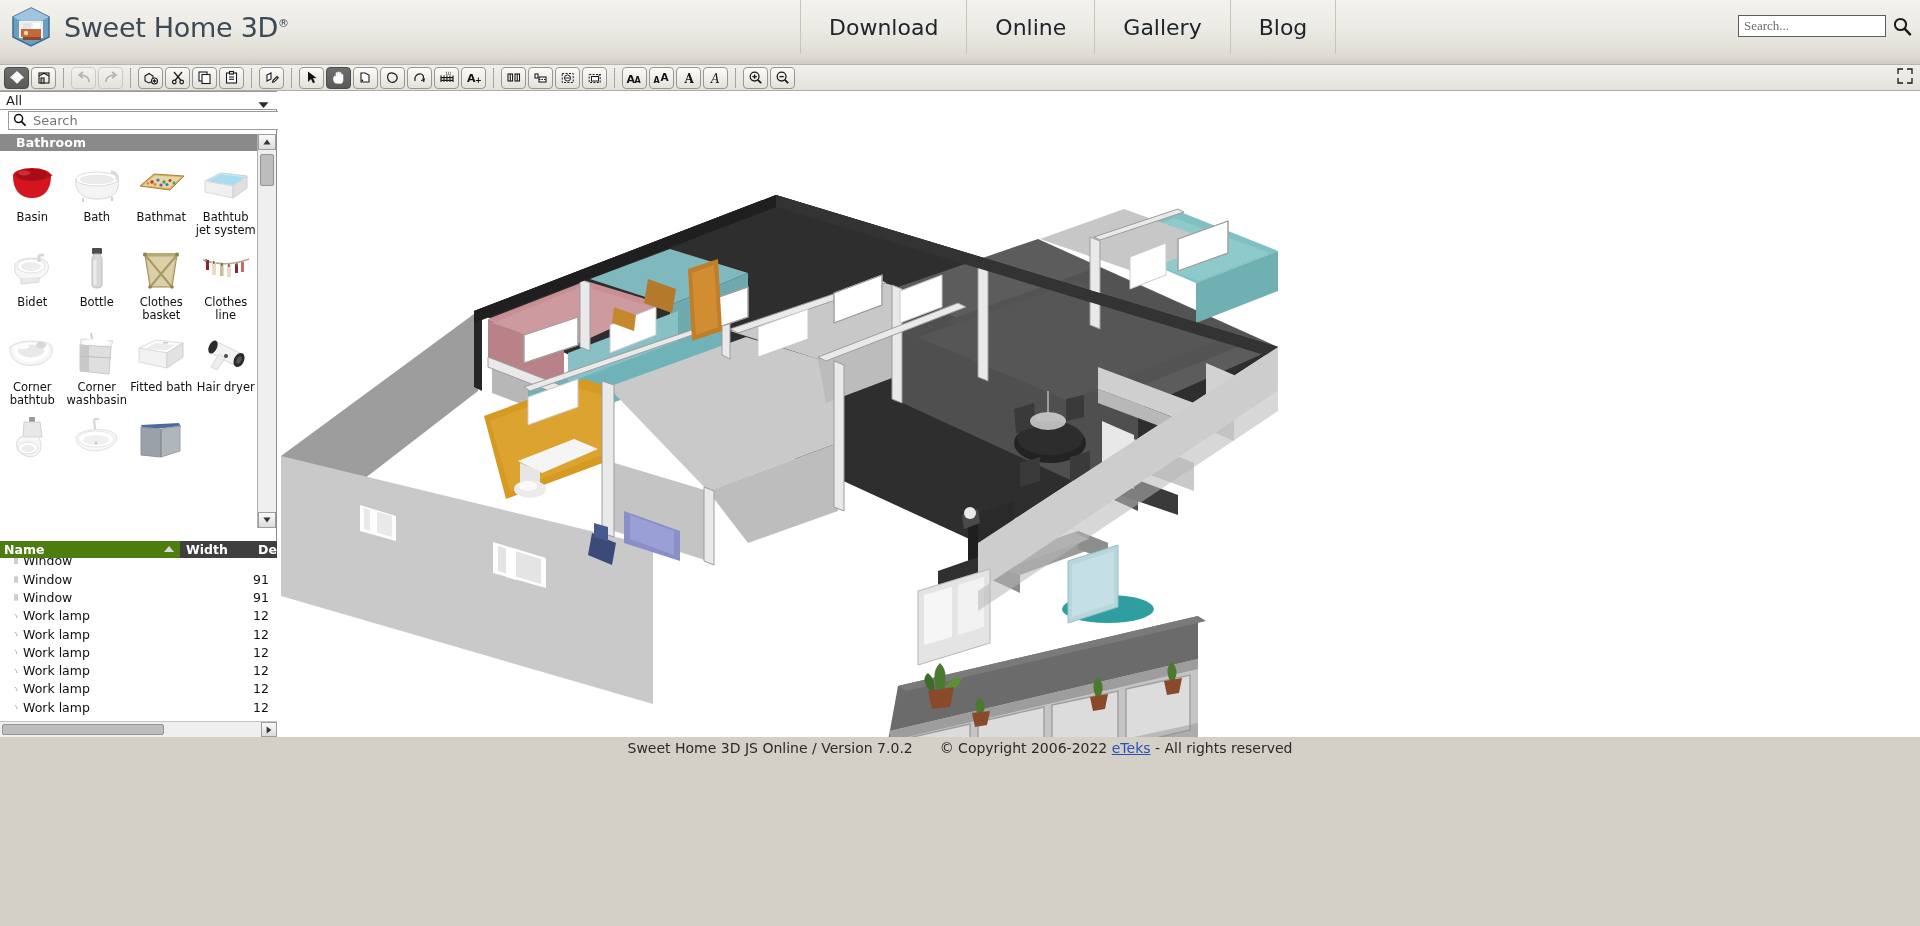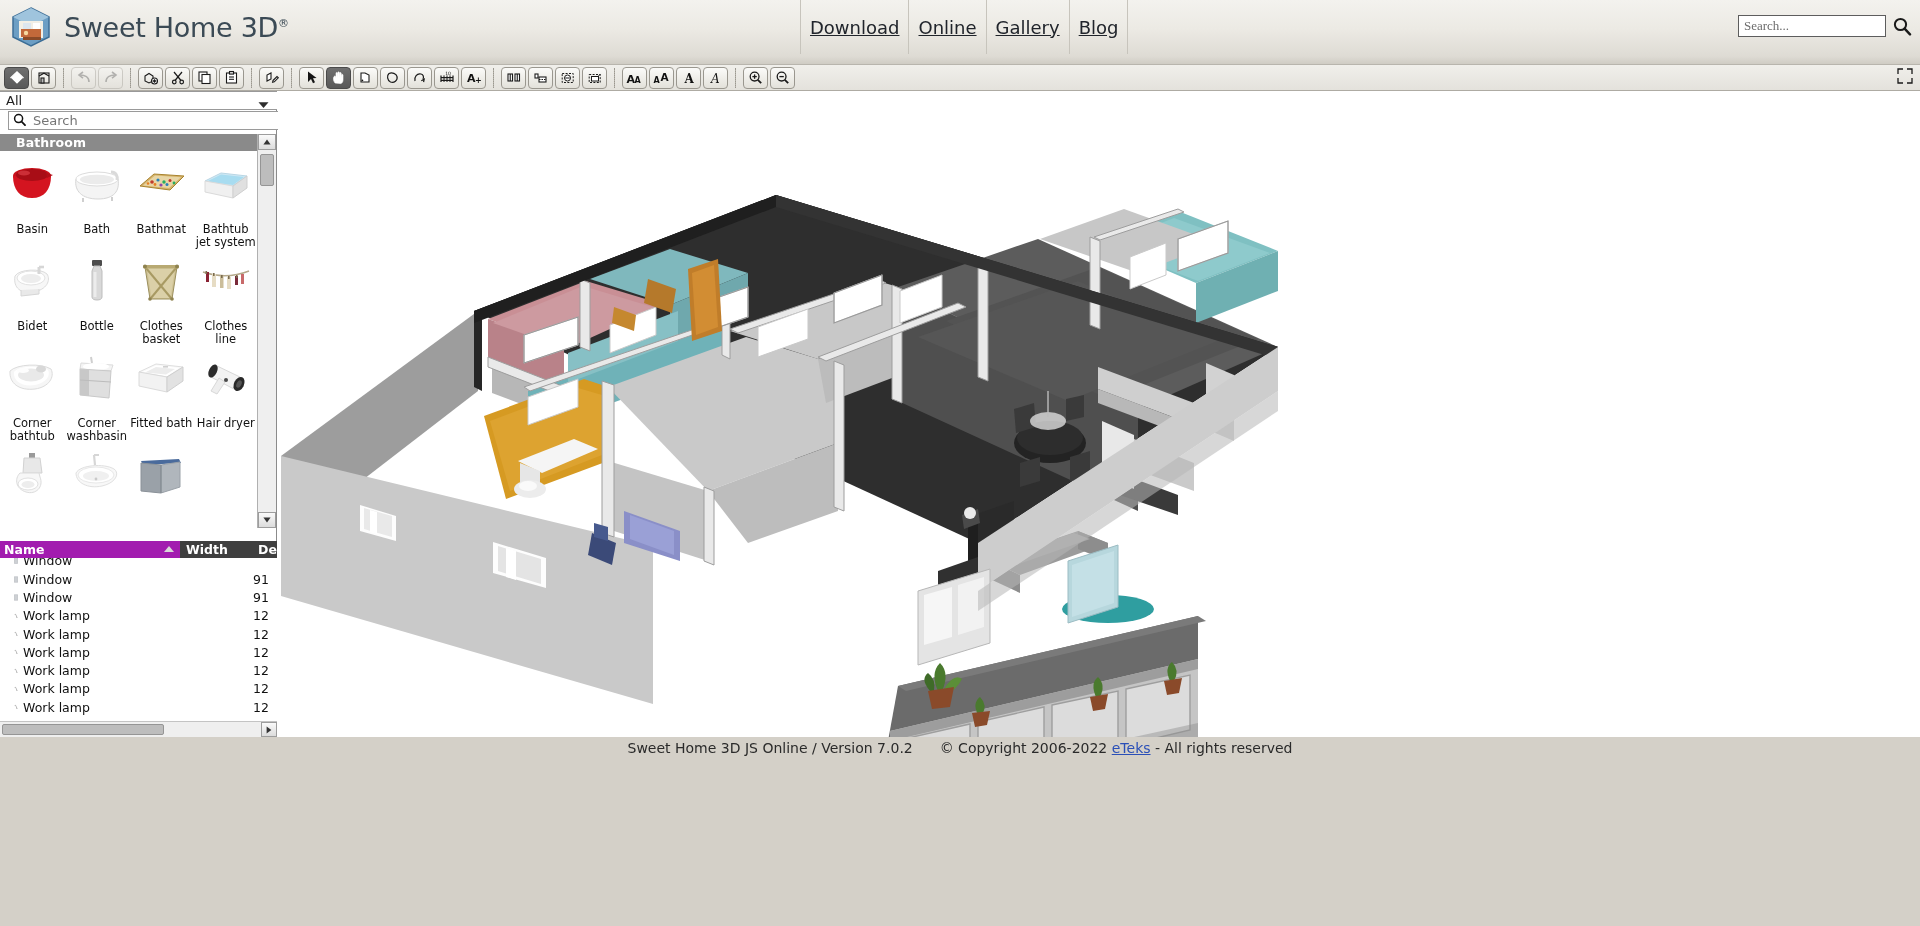--- a/index.html
+++ b/index.html
@@ -22,24 +22,23 @@
   .brand-logo { width: 42px; height: 42px; position: relative; }
   .brand-text {
     font-size: 27px; color: #3b4a55; letter-spacing: -0.3px;
     font-family: "DejaVu Sans", "Liberation Sans", sans-serif;
     font-weight: 500;
   }
   .brand-reg { font-size: 11px; vertical-align: super; color: #3b4a55; }
 
   .nav { position: absolute; left: 800px; top: 0; height: 54px; display: flex; align-items: center; }
   .nav-item {
-    padding: 0 9px; height: 54px; display: flex; align-items: center;
-    font-size: 18px; color: #20242b; cursor: pointer;
+    padding: 0 28px; height: 54px; display: flex; align-items: center;
+    font-size: 22px; color: #20242b; cursor: pointer;
     border-right: 1px solid #c7c4bc;
-    text-decoration: underline;
   }
   .nav-item:first-child { border-left: 1px solid #c7c4bc; }
 
   .hsearch { position: absolute; right: 8px; top: 15px; display: flex; align-items: center; gap: 6px; }
   .hsearch input {
     width: 148px; height: 22px; font-size: 13px; padding: 1px 5px;
     border: 1px solid #5d5d5d; background: #fff; color: #555;
     font-family: Liberation Serif, serif;
   }
   .hsearch input::placeholder { color: #6d6d6d; }
@@ -96,21 +95,21 @@
     display: flex; align-items: center; padding-left: 16px;
     letter-spacing: 0.1px;
   }
   .cat-grid {
     position: absolute; left: 0; top: 60px; width: 258px; height: 377px;
     background: #fff; overflow: hidden;
     display: flex; flex-wrap: wrap; align-content: flex-start;
   }
   .cat-cell {
     width: 64.5px; padding-top: 6px; display: flex; flex-direction: column;
-    align-items: center; cursor: pointer; gap: 12px;
+    align-items: center; cursor: pointer;
   }
   .cat-thumb { width: 56px; height: 52px; display: flex; align-items: center; justify-content: center; }
   .cat-label {
     font-size: 11.5px; color: #111; text-align: center; line-height: 12.5px;
     margin-top: 2px; width: 64px;
   }
   .cat-scroll {
     position: absolute; right: 0; top: 43px; width: 19px; height: 394px;
     background: #efefef; border-left: 1px solid #b0b0b0;
   }
@@ -123,21 +122,21 @@
   .cat-scroll .arrow-up { top: 0; }
   .cat-scroll .arrow-dn { bottom: 0; }
   .cat-scroll .thumb {
     position: absolute; left: 2px; top: 20px; width: 14px; height: 32px;
     background: #bdbdbd; border: 1px solid #959595; border-radius: 2px; cursor: pointer;
   }
 
   
   .ftable { position: absolute; left: 0; top: 450px; width: 277px; height: 196px; background: #fff; }
   .ft-head { display: flex; height: 17px; font-size: 12.5px; font-weight: bold; color: #fff; }
-  .ft-h-name { width: 180px; background: #a21caf; display: flex; align-items: center;
+  .ft-h-name { width: 180px; background: #4d7c0f; display: flex; align-items: center;
                padding-left: 4px; position: relative; cursor: pointer; }
   .ft-sort { position: absolute; right: 6px; top: 5px; width: 0; height: 0;
              border-left: 5px solid transparent; border-right: 5px solid transparent;
              border-bottom: 6px solid #d8d8d8; }
   .ft-h-width { width: 78px; background: #3f3f3f; display: flex; align-items: center;
                 padding-left: 6px; cursor: pointer; }
   .ft-h-depth { width: 19px; background: #3f3f3f; display: flex; align-items: center;
                 overflow: hidden; cursor: pointer; }
   .ft-body { position: relative; height: 162px; overflow: hidden; }
   .ft-row { display: flex; height: 18.3px; align-items: center; font-size: 12.5px; color: #111; cursor: pointer; }

